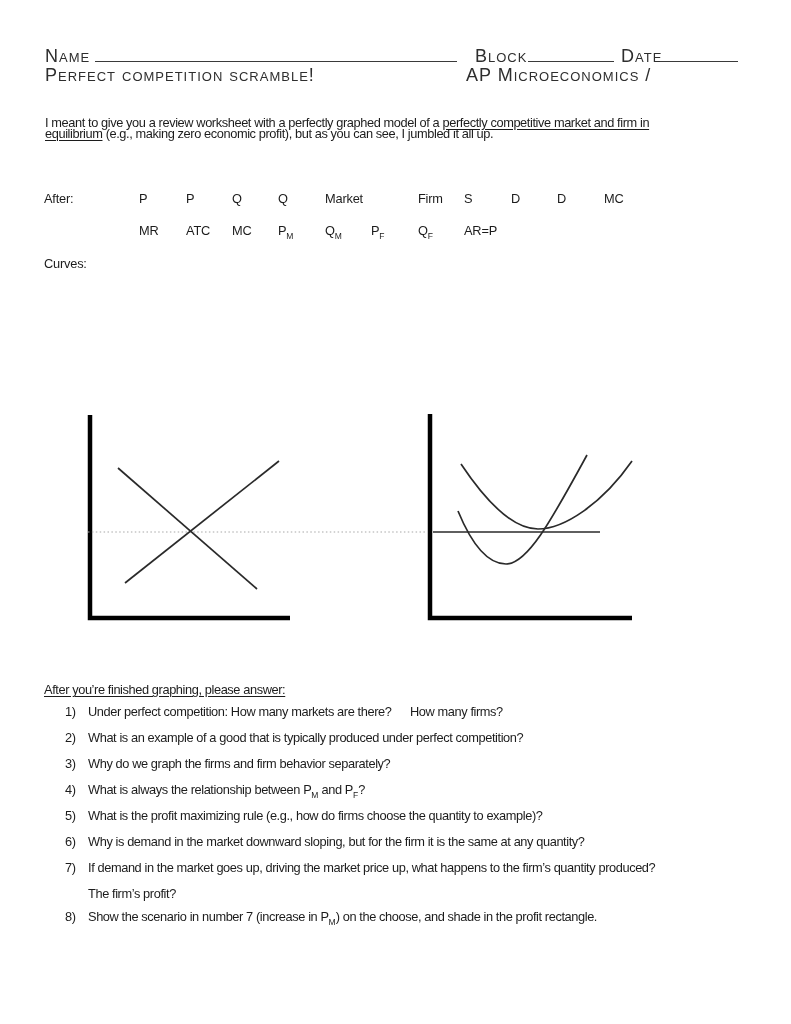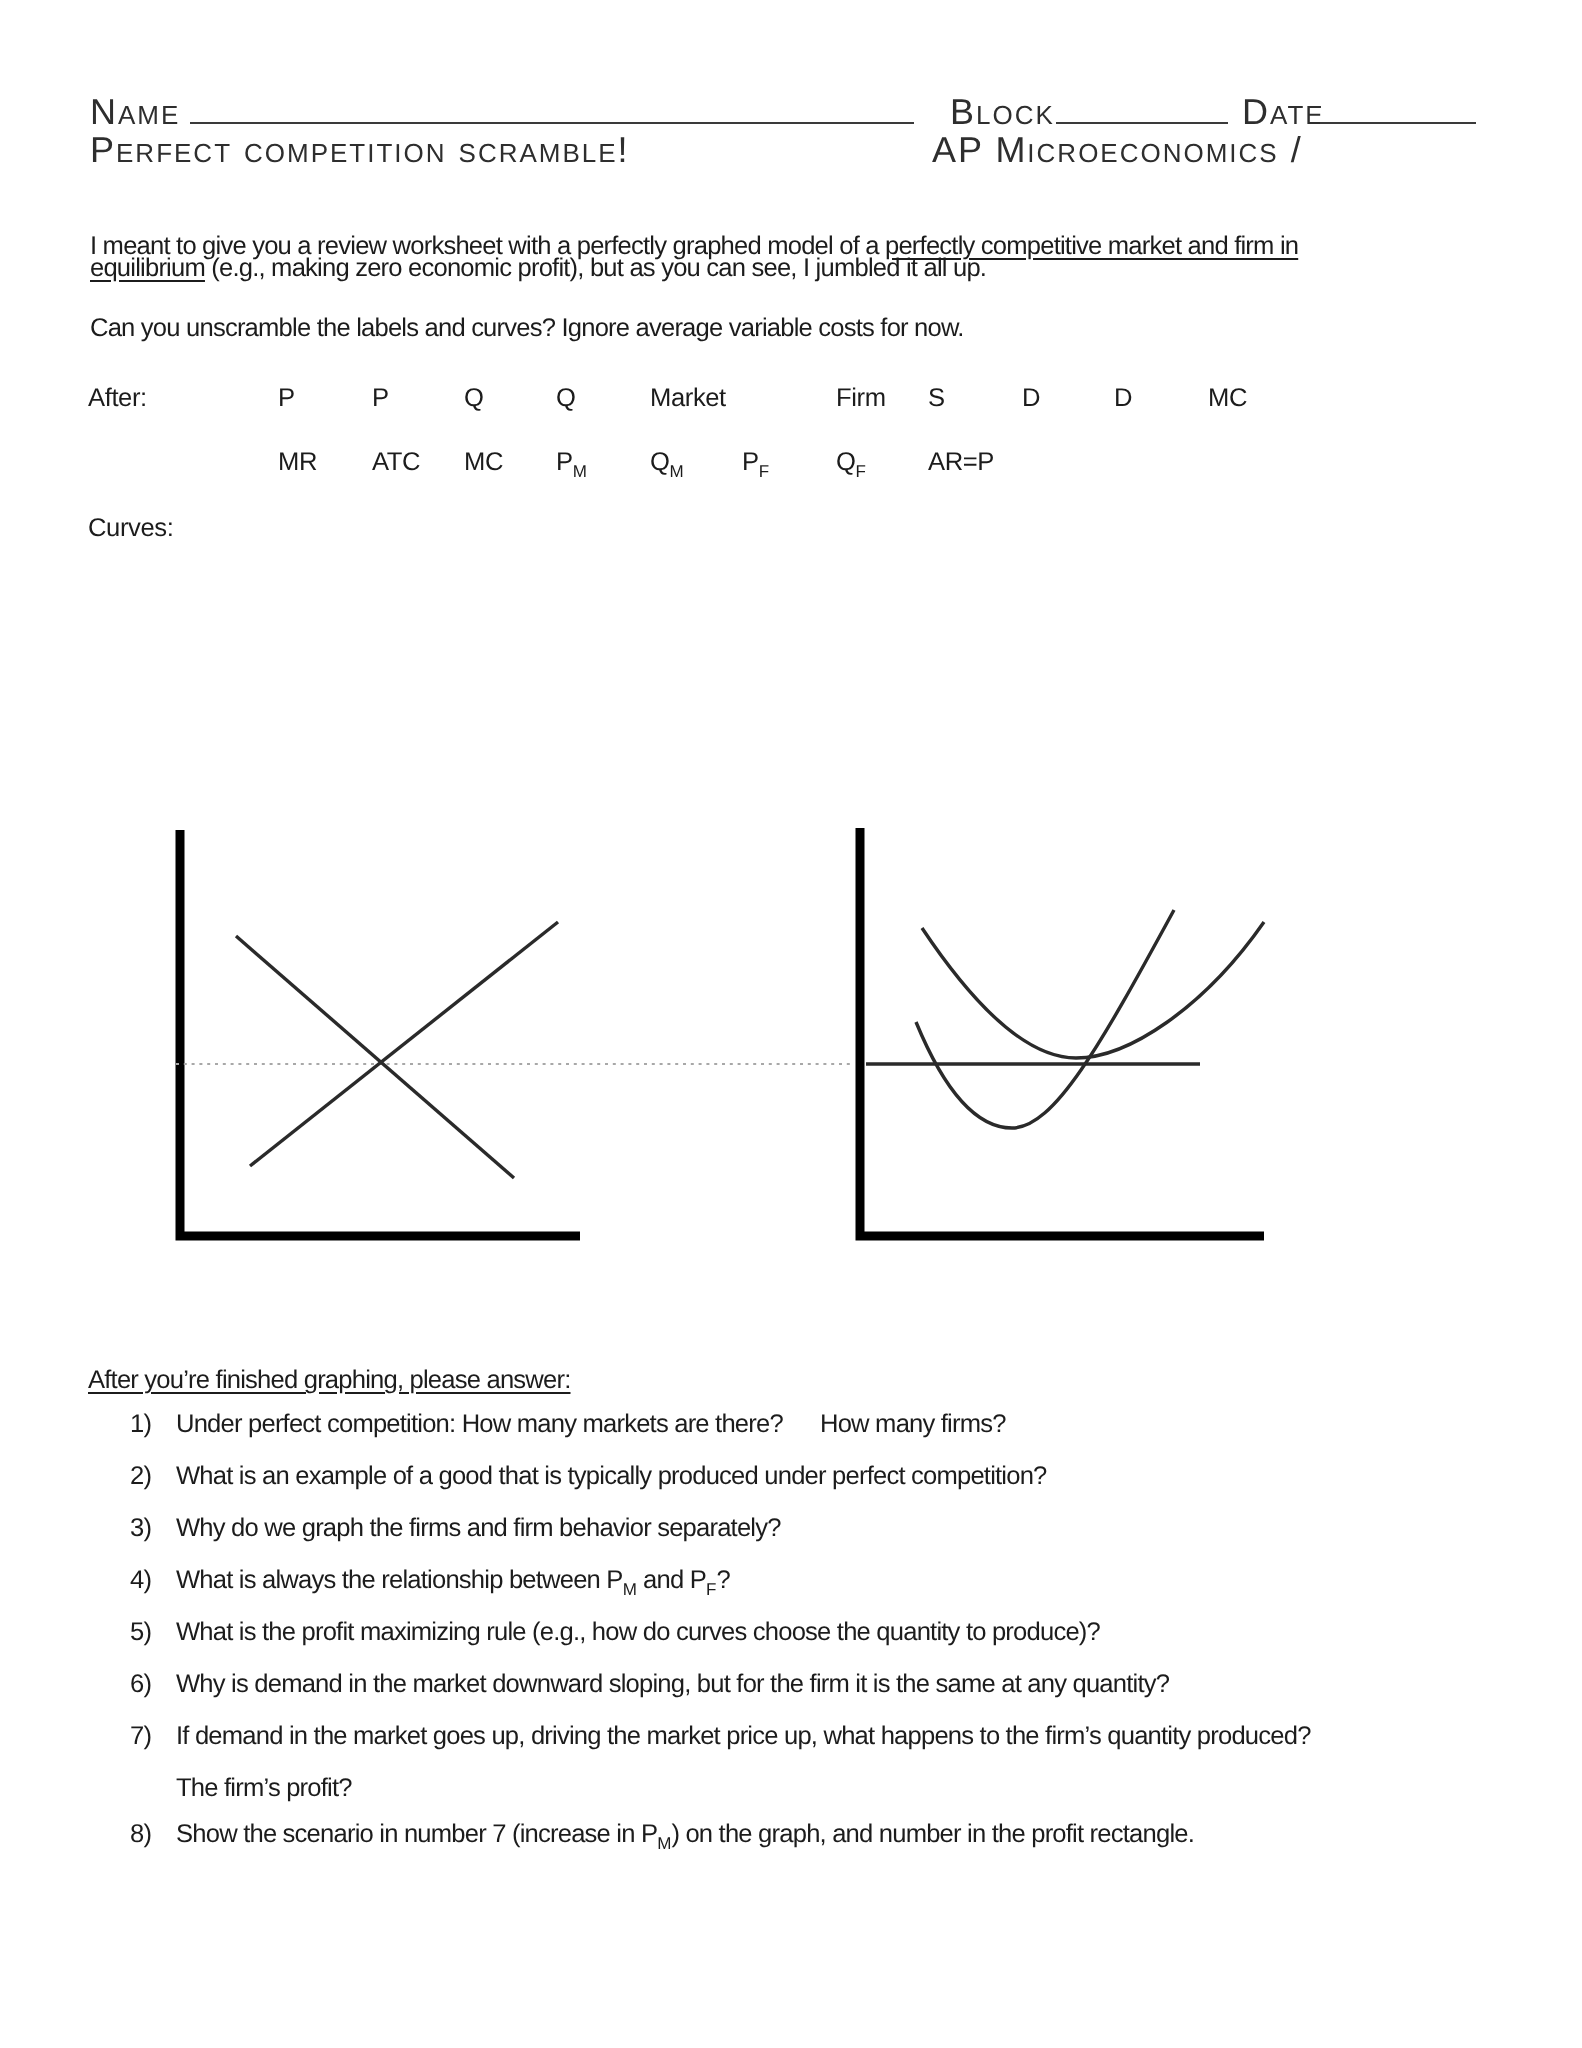--- a/index.html
+++ b/index.html
@@ -33,21 +33,20 @@
   <span class="abs hdr" style="left:475px;top:46px;">Block</span>
   <div class="blank" style="left:528px;top:47px;width:86px;"></div>
   <span class="abs hdr" style="left:621px;top:46px;">Date</span>
   <div class="blank" style="left:660px;top:47px;width:78px;"></div>
 
   <span class="abs hdr" style="left:45px;top:65px;">Perfect competition scramble!</span>
   <span class="abs hdr" style="left:466px;top:65px;">AP Microeconomics /</span>
 
   <div class="abs body-txt" style="left:45px;top:114px;"><span>I meant to give you a review worksheet with a perfectly graphed model of a </span><span class="ul">perfectly competitive market and firm in</span></div>
   <div class="abs body-txt" style="left:45px;top:125px;"><span class="ul">equilibrium</span><span> (e.g., making zero economic profit), but as you can see, I jumbled it all up.</span></div>
-  <div class="abs body-txt" style="left:45px;top:155px;">Can you unscramble the labels and curves? Ignore average variable costs for now.</div>
 
   <span class="lab" style="left:44px;top:191px;">After:</span>
   <span class="lab" style="left:139px;top:191px;">P</span>
   <span class="lab" style="left:186px;top:191px;">P</span>
   <span class="lab" style="left:232px;top:191px;">Q</span>
   <span class="lab" style="left:278px;top:191px;">Q</span>
   <span class="lab" style="left:325px;top:191px;">Market</span>
   <span class="lab" style="left:418px;top:191px;">Firm</span>
   <span class="lab" style="left:464px;top:191px;">S</span>
   <span class="lab" style="left:511px;top:191px;">D</span>
@@ -92,25 +91,25 @@
   <span class="qnum" style="left:65px;top:730px;">2)</span>
   <span class="qtxt" style="left:88px;top:730px;">What is an example of a good that is typically produced under perfect competition?</span>
 
   <span class="qnum" style="left:65px;top:756px;">3)</span>
   <span class="qtxt" style="left:88px;top:756px;">Why do we graph the firms and firm behavior separately?</span>
 
   <span class="qnum" style="left:65px;top:782px;">4)</span>
   <span class="qtxt" style="left:88px;top:782px;"><span>What is always the relationship between P</span><sub>M</sub><span> and P</span><sub>F</sub><span>?</span></span>
 
   <span class="qnum" style="left:65px;top:808px;">5)</span>
-  <span class="qtxt" style="left:88px;top:808px;">What is the profit maximizing rule (e.g., how do curves choose the quantity to produce)?</span>
+  <span class="qtxt" style="left:88px;top:808px;">What is the profit maximizing rule (e.g., how do firms choose the quantity to example)?</span>
 
   <span class="qnum" style="left:65px;top:834px;">6)</span>
   <span class="qtxt" style="left:88px;top:834px;">Why is demand in the market downward sloping, but for the firm it is the same at any quantity?</span>
 
   <span class="qnum" style="left:65px;top:860px;">7)</span>
   <span class="qtxt" style="left:88px;top:860px;">If demand in the market goes up, driving the market price up, what happens to the firm’s quantity produced?</span>
   <span class="qtxt" style="left:88px;top:886px;">The firm’s profit?</span>
 
   <span class="qnum" style="left:65px;top:909px;">8)</span>
-  <span class="qtxt" style="left:88px;top:909px;"><span>Show the scenario in number 7 (increase in P</span><sub>M</sub><span>) on the graph, and number in the profit rectangle.</span></span>
+  <span class="qtxt" style="left:88px;top:909px;"><span>Show the scenario in number 7 (increase in P</span><sub>M</sub><span>) on the choose, and shade in the profit rectangle.</span></span>
 
 </div>
 
 </body></html>

